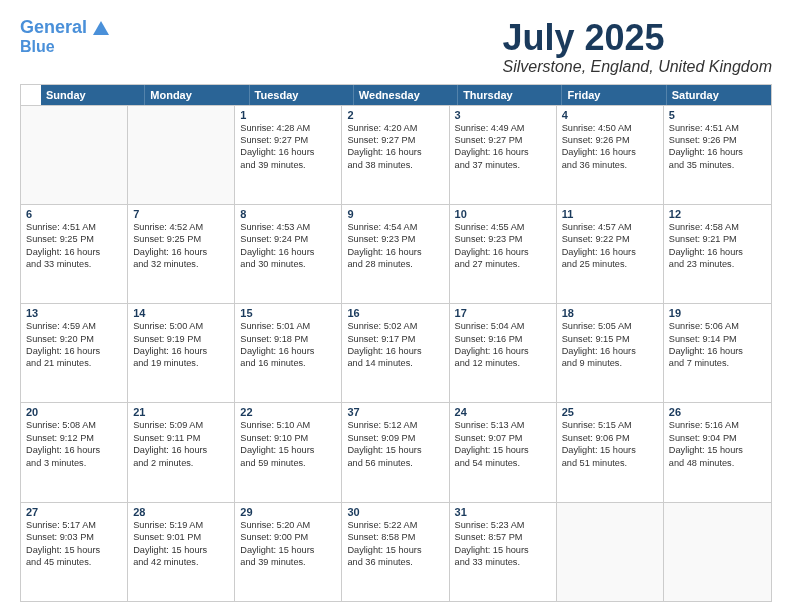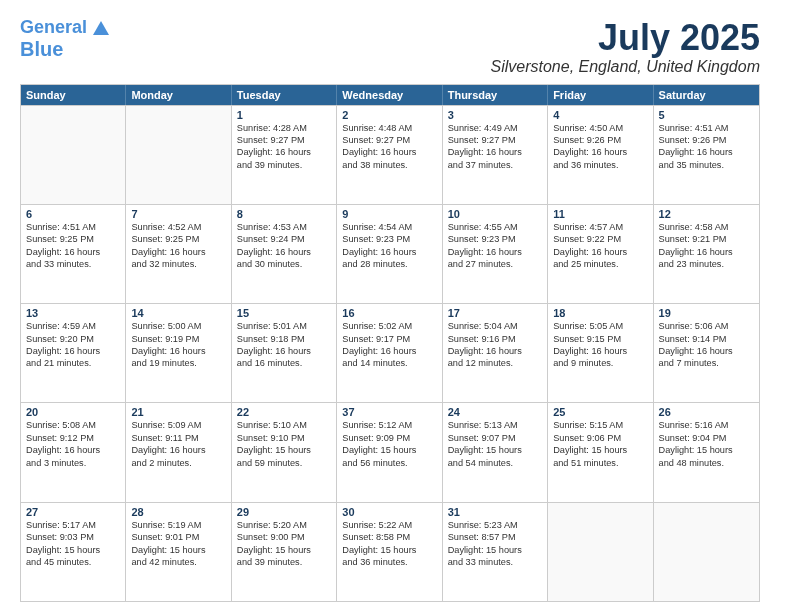--- a/index.html
+++ b/index.html
@@ -6,21 +6,21 @@
     body {
       font-family: Arial, Helvetica, sans-serif;
       background: #fff;
       width: 792px;
       height: 612px;
       overflow: hidden;
     }
     .page {
       width: 792px;
       height: 612px;
-      padding: 18px 32px 10px 20px;
+      padding: 18px 20px 10px 20px;
       display: flex;
       flex-direction: column;
     }
     .header {
       display: flex;
       justify-content: space-between;
       align-items: flex-start;
       margin-bottom: 8px;
     }
     .logo {
@@ -31,21 +31,20 @@
     .logo-text {
       font-size: 18px;
       font-weight: bold;
       color: #1a3a5c;
       line-height: 1.1;
     }
     .logo-text span {
       color: #4a90d9;
     }
     .title-section {
-      text-align: right;
     }
     .month-title {
       font-size: 36px;
       font-weight: bold;
       color: #1a3a5c;
       line-height: 1.1;
     }
     .location {
       font-size: 16px;
       color: #333;
@@ -54,20 +53,21 @@
     .calendar {
       flex: 1;
       display: flex;
       flex-direction: column;
       border: 1px solid #ccc;
     }
     .cal-header {
       display: grid;
       grid-template-columns: repeat(7, 1fr);
       background: #2a6496;
+      margin-left: 20px;
     }
     .cal-header-cell {
       color: #fff;
       font-size: 11px;
       font-weight: bold;
       padding: 4px 5px;
       text-align: left;
       border-right: 1px solid rgba(255,255,255,0.2);
     }
     .cal-header-cell:last-child { border-right: none; }
@@ -109,21 +109,21 @@
   <div class="header">
     <div class="logo">
       <div style="display:flex;align-items:center;">
         <span class="logo-text">
           <span>General</span>
           <svg width="16" height="14" viewBox="0 0 16 14" style="vertical-align:middle;margin-left:1px;">
             <polygon points="0,14 8,0 16,14" fill="#4a90d9"></polygon>
           </svg>
         </span>
       </div>
-      <span class="logo-text" style="color:#4a90d9;font-size:20px;">Blue</span>
+      <span class="logo-text" style="color:#4a90d9;font-size:16px;">Blue</span>
     </div>
     <div class="title-section">
       <div class="month-title">July 2025</div>
       <div class="location">Silverstone, England, United Kingdom</div>
     </div>
   </div>
 
   <div class="calendar">
     <div class="cal-header">
     <div class="cal-header-cell">Sunday</div>
@@ -140,21 +140,21 @@
           <div class="cal-cell empty"></div>
           <div class="cal-cell">
             <div class="day-num">1</div>
             <div class="cell-line">Sunrise: 4:28 AM</div>
             <div class="cell-line">Sunset: 9:27 PM</div>
             <div class="cell-line">Daylight: 16 hours</div>
             <div class="cell-line">and 39 minutes.</div>
           </div>
           <div class="cal-cell">
             <div class="day-num">2</div>
-            <div class="cell-line">Sunrise: 4:48 AM</div>
+            <div class="cell-line">Sunrise: 4:20 AM</div>
             <div class="cell-line">Sunset: 9:27 PM</div>
             <div class="cell-line">Daylight: 16 hours</div>
             <div class="cell-line">and 38 minutes.</div>
           </div>
           <div class="cal-cell">
             <div class="day-num">3</div>
             <div class="cell-line">Sunrise: 4:49 AM</div>
             <div class="cell-line">Sunset: 9:27 PM</div>
             <div class="cell-line">Daylight: 16 hours</div>
             <div class="cell-line">and 37 minutes.</div>

